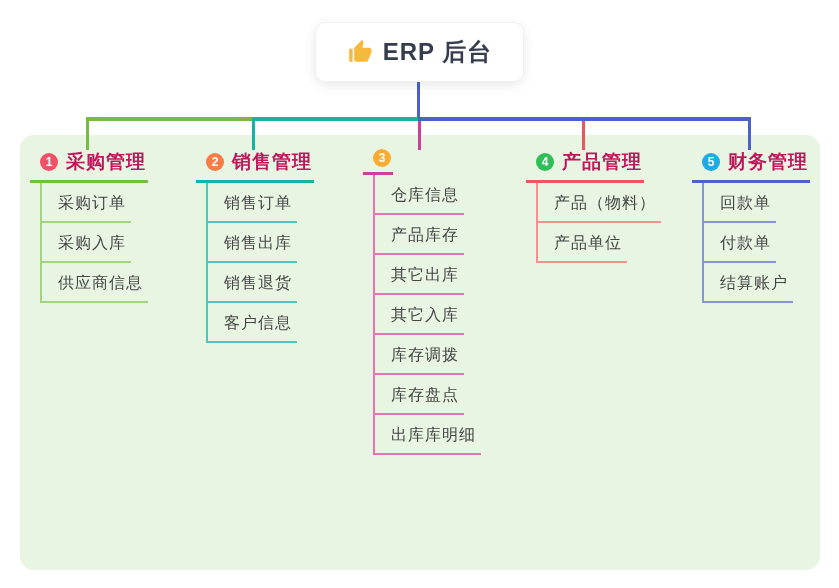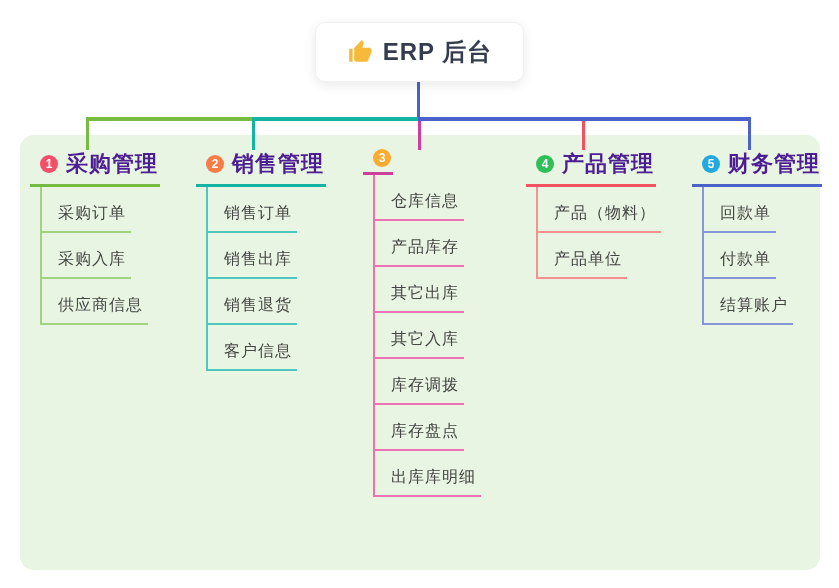--- a/index.html
+++ b/index.html
@@ -17,24 +17,24 @@
                box-shadow:0 3px 12px rgba(0,0,0,0.09);
                display:flex; align-items:center; justify-content:center; gap:10px; }
   .root-label { font-size:24px; font-weight:600; color:#353c4d; letter-spacing:1px; }
 
   .col { position:absolute; top:149px; }
   .branch-header { display:flex; align-items:center; gap:8px; width:max-content;
                    padding:0 2px 5px 10px; border-bottom:3px solid var(--line); }
   .badge { width:18px; height:18px; border-radius:50%; background:var(--badge);
            color:#fff; font-size:12px; font-weight:bold; line-height:18px;
            text-align:center; flex:0 0 auto; }
-  .branch-label { font-size:22px; font-weight:600; color:#4c1d95; letter-spacing:1px; }
+  .branch-label { font-size:19px; font-weight:600; color:#be185d; letter-spacing:1px; }
 
   .children { margin-left:10px; border-left:2px solid var(--child-line); width:max-content; }
-  .node-item { height:46px; width:max-content; display:flex; align-items:flex-end;
+  .node-item { height:40px; width:max-content; display:flex; align-items:flex-end;
                padding:0 5px 7px 16px; border-bottom:2px solid var(--child-line); }
   .node-item span { font-size:16px; color:#454545; letter-spacing:1px; white-space:nowrap; }
 
   .thumb-icon { width:26px; height:26px; flex:0 0 auto; }
 </style>
 </head>
 <body>
 
 <div class="canvas">
 

